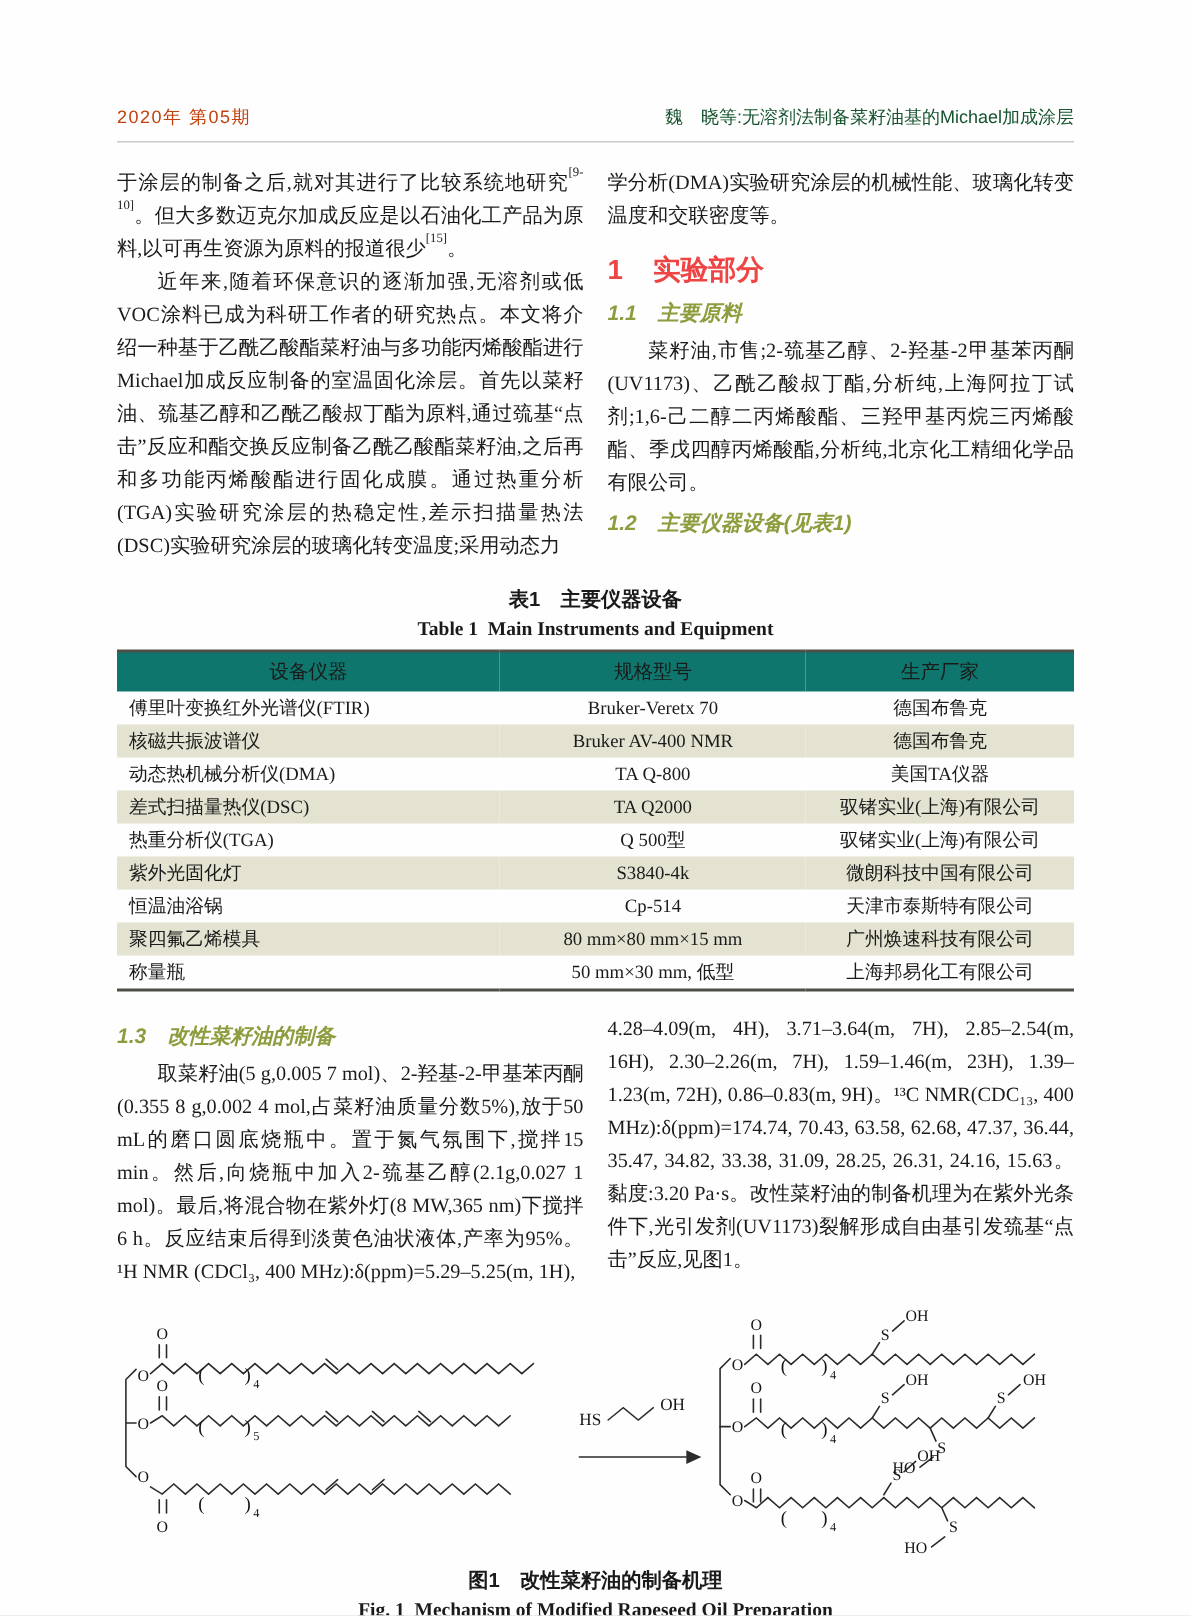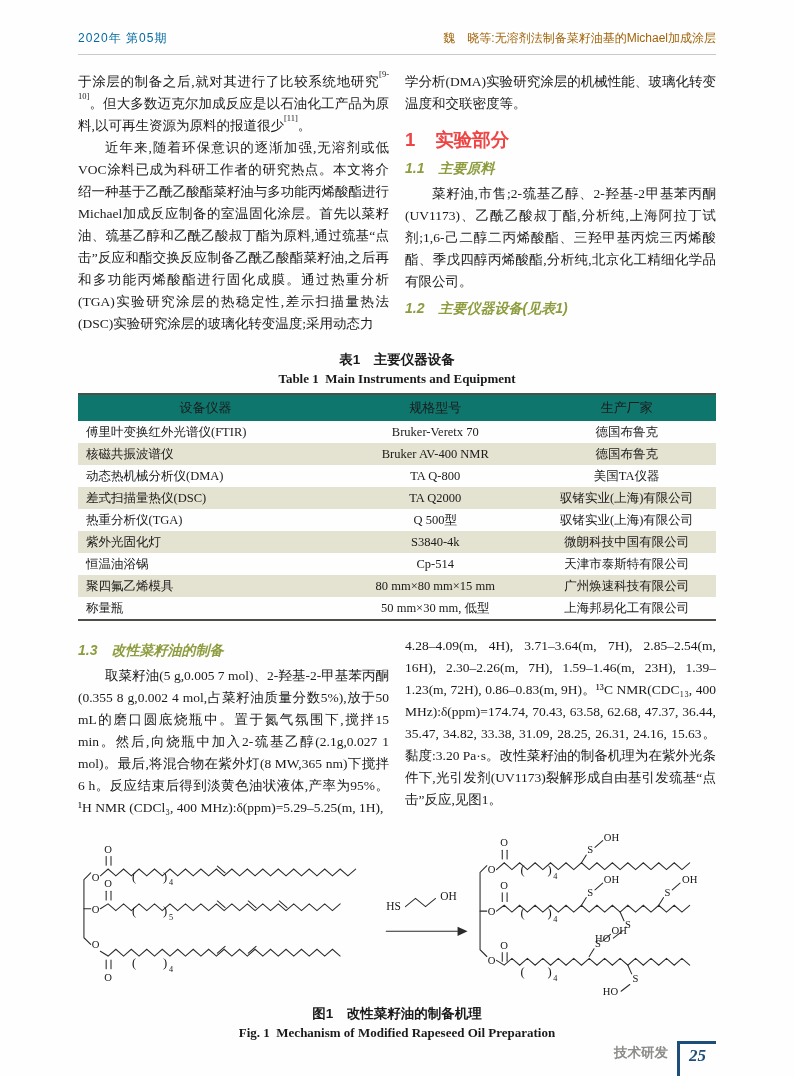--- a/index.html
+++ b/index.html
@@ -18,22 +18,22 @@
   }
   
   .pg-header{
     display:flex;justify-content:space-between;align-items:flex-end;
     font-family:"Liberation Sans","DejaVu Sans",sans-serif;
     font-size:12px;
     padding-bottom:7px;
     border-bottom:1px solid #c9c9c5;
     margin-bottom:16px;
   }
-  .hd-left{color:#0369a1;letter-spacing:1px;}
-  .hd-right{color:#a16207;}
+  .hd-left{color:#c2410c;letter-spacing:1px;margin-top:40px;}
+  .hd-right{color:#14532d;}
   
   .two-col{display:flex;gap:16px;}
   .col{flex:1;min-width:0;}
   p{margin:0;font-size:13.5px;line-height:1.63;text-align:justify;}
   .indent{text-indent:2em;}
   sup.ref{font-size:8.5px;line-height:0;position:relative;top:-0.45em;}
   
   .sec1{
     font-family:"Liberation Sans","DejaVu Sans",sans-serif;
     color:#ef4444;font-size:18.5px;font-weight:bold;
@@ -103,21 +103,21 @@
 
 <div class="page">
 
   <div class="pg-header">
     <span class="hd-left">2020年 第05期</span>
     <span class="hd-right">魏　晓等:无溶剂法制备菜籽油基的Michael加成涂层</span>
   </div>
 
   <div class="two-col">
     <div class="col">
-      <p><span>于涂层的制备之后,就对其进行了比较系统地研究</span><sup class="ref">[9-10]</sup><span>。但大多数迈克尔加成反应是以石油化工产品为原料,以可再生资源为原料的报道很少</span><sup class="ref">[11]</sup><span>。</span></p>
+      <p><span>于涂层的制备之后,就对其进行了比较系统地研究</span><sup class="ref">[9-10]</sup><span>。但大多数迈克尔加成反应是以石油化工产品为原料,以可再生资源为原料的报道很少</span><sup class="ref">[15]</sup><span>。</span></p>
       <p class="indent">近年来,随着环保意识的逐渐加强,无溶剂或低VOC涂料已成为科研工作者的研究热点。本文将介绍一种基于乙酰乙酸酯菜籽油与多功能丙烯酸酯进行Michael加成反应制备的室温固化涂层。首先以菜籽油、巯基乙醇和乙酰乙酸叔丁酯为原料,通过巯基“点击”反应和酯交换反应制备乙酰乙酸酯菜籽油,之后再和多功能丙烯酸酯进行固化成膜。通过热重分析(TGA)实验研究涂层的热稳定性,差示扫描量热法(DSC)实验研究涂层的玻璃化转变温度;采用动态力</p>
     </div>
     <div class="col">
       <p>学分析(DMA)实验研究涂层的机械性能、玻璃化转变温度和交联密度等。</p>
       <h2 class="sec1"><span class="sec-num">1</span><span>实验部分</span></h2>
       <h3 class="sec2"><span class="sec-num">1.1</span><span>主要原料</span></h3>
       <p class="indent">菜籽油,市售;2-巯基乙醇、2-羟基-2甲基苯丙酮(UV1173)、乙酰乙酸叔丁酯,分析纯,上海阿拉丁试剂;1,6-己二醇二丙烯酸酯、三羟甲基丙烷三丙烯酸酯、季戊四醇丙烯酸酯,分析纯,北京化工精细化学品有限公司。</p>
       <h3 class="sec2 mb0"><span class="sec-num">1.2</span><span>主要仪器设备(见表1)</span></h3>
     </div>
   </div>

